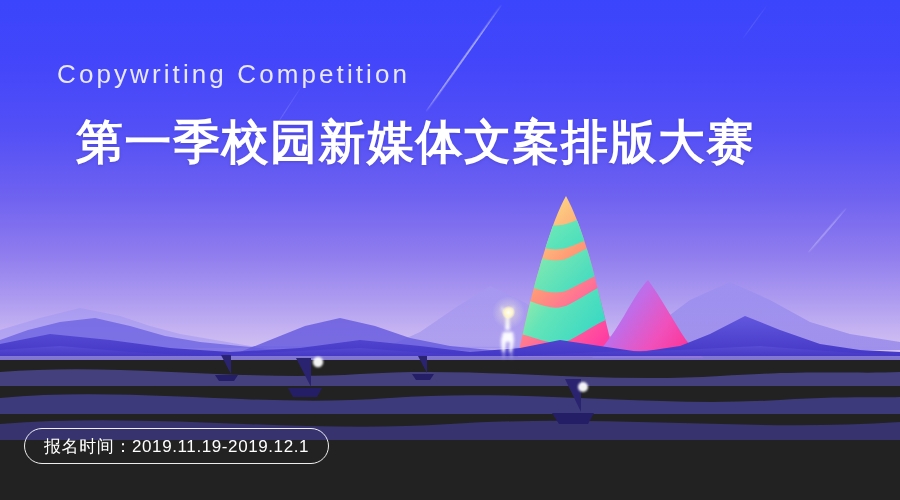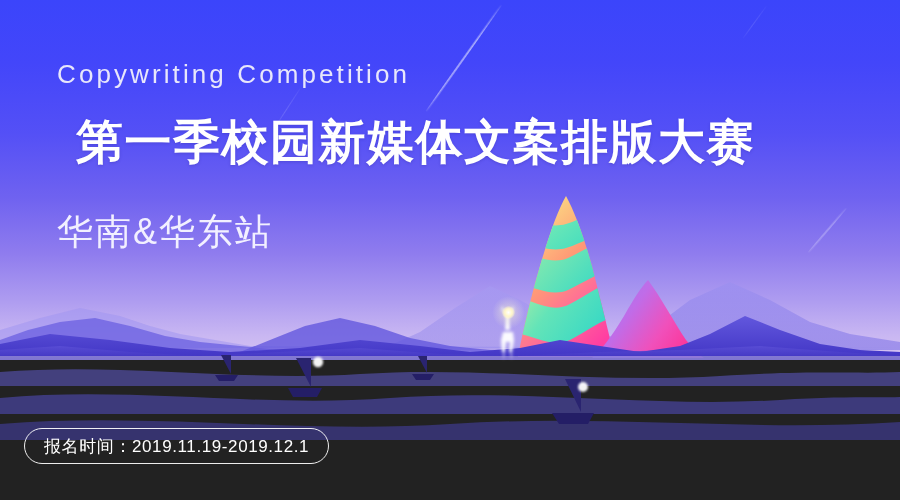--- a/index.html
+++ b/index.html
@@ -319,20 +319,19 @@
 
   <div id="deer-orb-halo"></div>
   <div id="deer-orb"></div>
 
   <div class="text-layer">
 
     <div id="eyebrow">Copywriting Competition</div>
 
     <div id="main-title">第一季校园新媒体文案排版大赛</div>
 
-    <div id="sub-title">华南&amp;华东站</div>
 
     <div id="date-badge">
       <span id="date-badge-text">报名时间：2019.11.19-2019.12.1</span>
     </div>
 
   </div>
 </div>
 
 </body></html>

